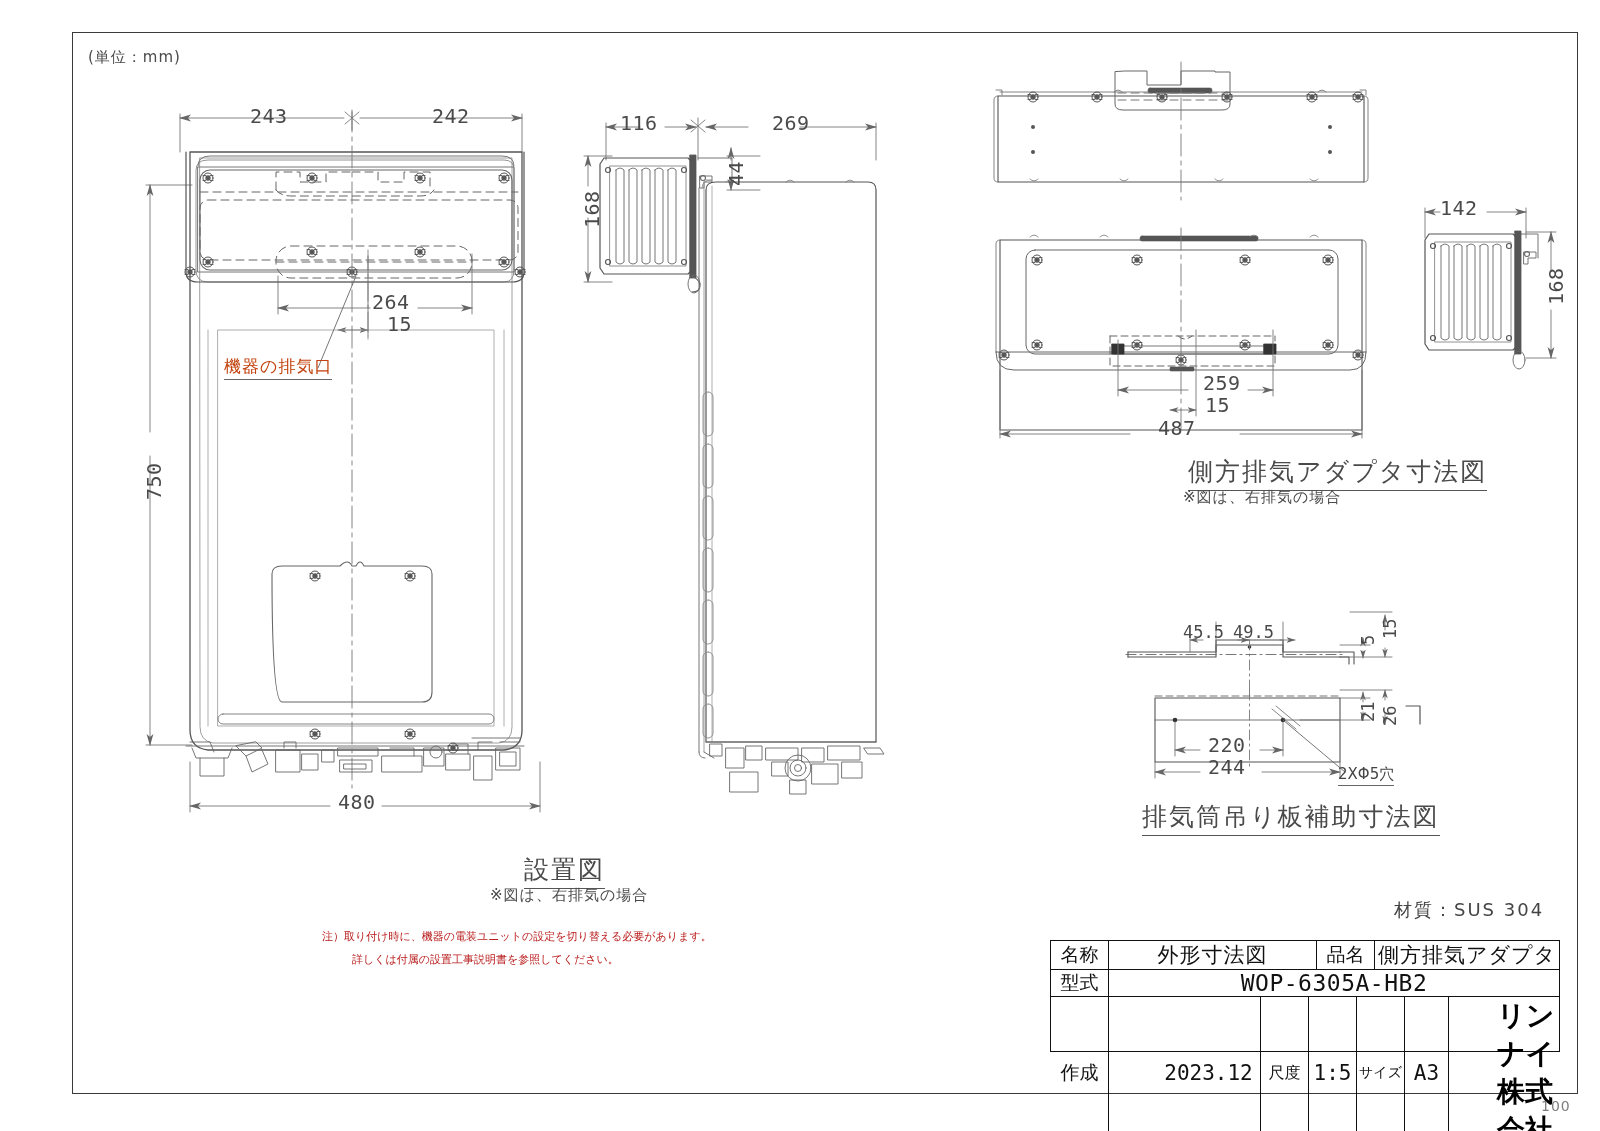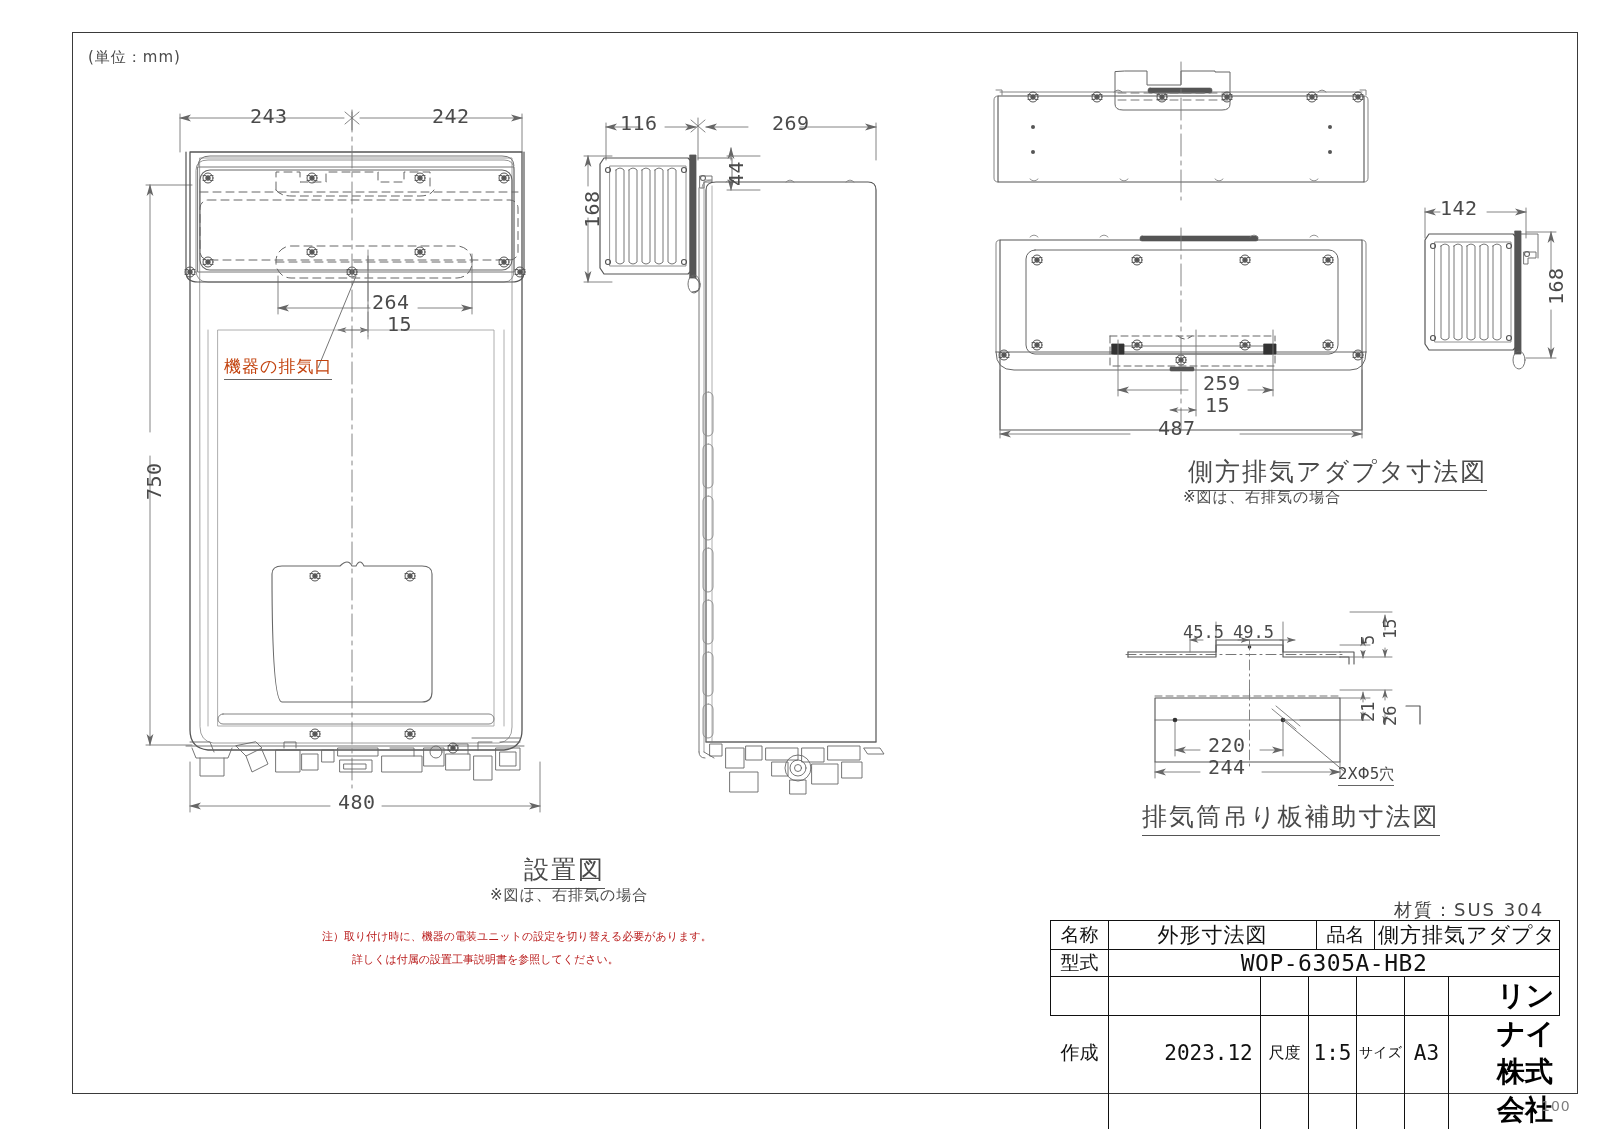--- a/index.html
+++ b/index.html
@@ -66,22 +66,22 @@
   .note{ font-size:11px; line-height:1.55; color:#b91c1c;}
   .unit{ font-size:15px; color:#4a4a4a; letter-spacing:1px;}
   .material{ font-size:18px; letter-spacing:2px; color:#444;}
   .pagenum{ font-size:14px; color:#7d7d7d; letter-spacing:1px;}
   .leader-label{ font-size:17px; letter-spacing:1px; color:#c2410c; border-bottom:1.1px solid #666; padding-bottom:1px;}
   .hole-label{ font-size:15px; color:#444; border-bottom:1.1px solid #666; padding-bottom:1px;}
 
   
   .titleblock{
     position:absolute;
-    left:1050px; top:920px;
-    width:510px; height:96px;
+    left:1050px; top:940px;
+    width:510px; height:112px;
     border:1.7px solid #111;
     box-sizing:border-box;
     display:flex;
     flex-direction:column;
     background:#fff;
   }
   .tb-row{ display:flex; flex:1 1 0; border-bottom:1.4px solid #111; }
   .tb-row:last-child{ border-bottom:none; }
   .tb-cell{
     display:flex; align-items:center; justify-content:center;

